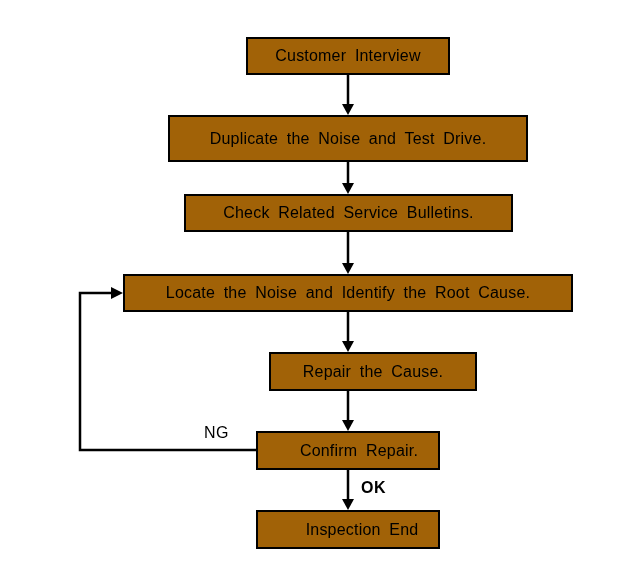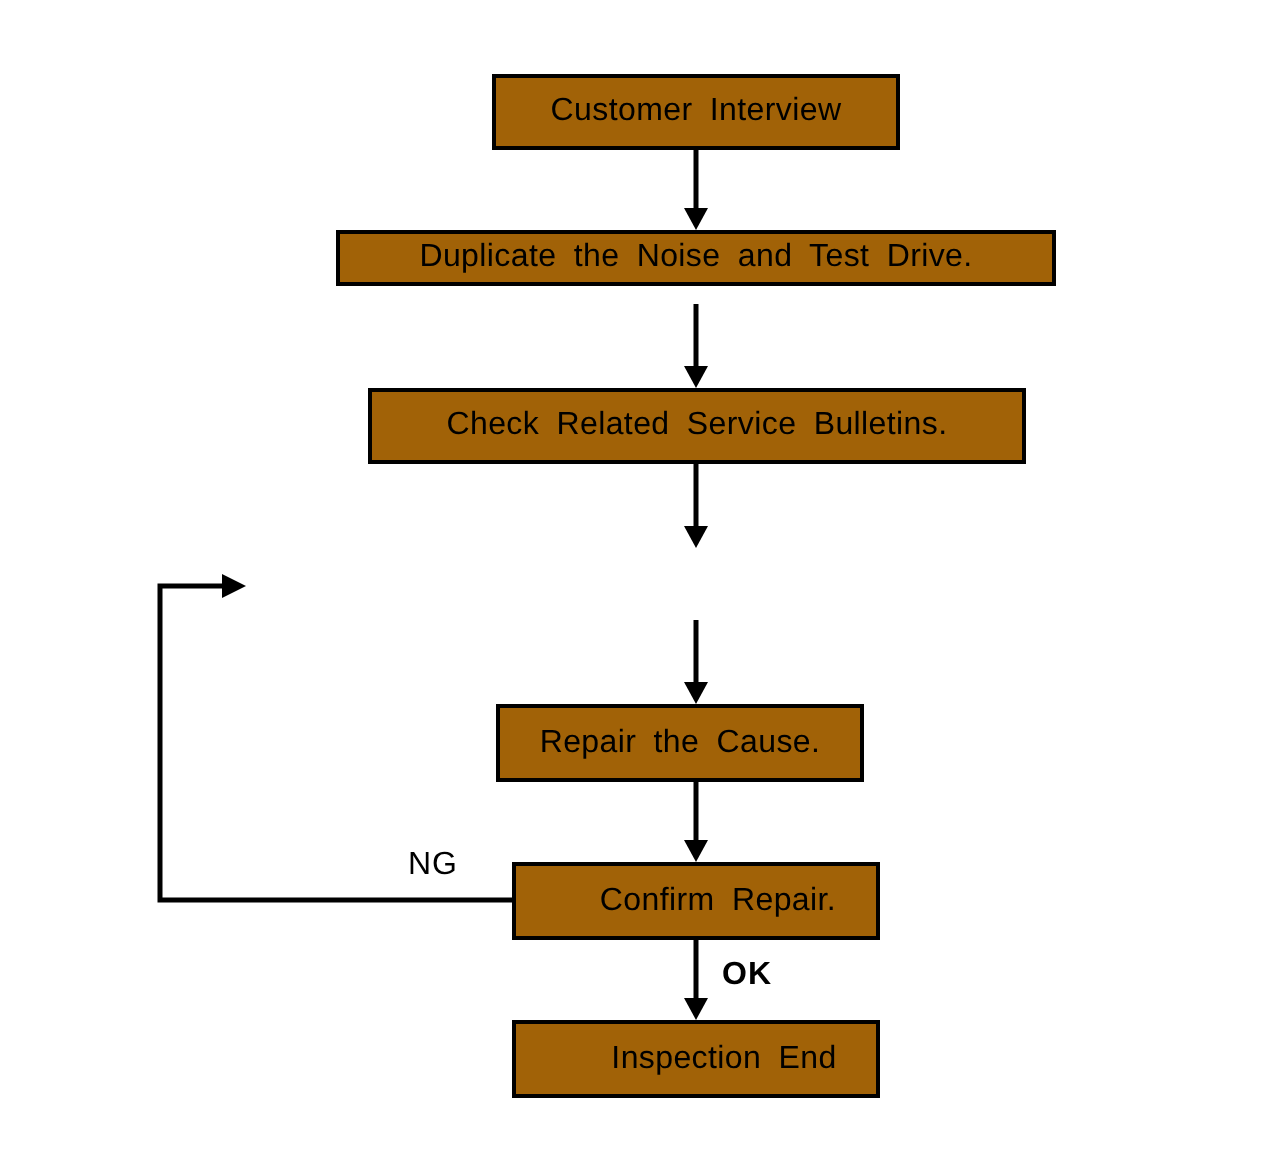--- a/index.html
+++ b/index.html
@@ -38,24 +38,24 @@
   }
   .edge-label {
     position: absolute;
     font-size: 16px;
     letter-spacing: 0.5px;
     background: #ffffff;
     line-height: 1;
   }
   
   .n0 { left: 246px; top: 37px;  width: 204px; height: 38px; }
-  .n1 { left: 168px; top: 115px; width: 360px; height: 28px; }
+  .n1 { left: 168px; top: 115px; width: 360px; height: 47px; }
   .n2 { left: 184px; top: 194px; width: 329px; height: 38px; }
   .n3 { left: 123px; top: 274px; width: 450px; height: 38px; }
-  .n4 { left: 248px; top: 352px; width: 184px; height: 39px; }
+  .n4 { left: 269px; top: 352px; width: 208px; height: 39px; }
   .n5 { left: 256px; top: 431px; width: 184px; height: 39px; padding-left: 22px; }
   .n6 { left: 256px; top: 510px; width: 184px; height: 39px; padding-left: 28px; }
   .lbl-ng { left: 204px; top: 425px; }
   .lbl-ok { left: 361px; top: 480px; font-weight: bold; }
 </style>
 </head>
 <body>
 
 <div id="stage">
 
@@ -85,20 +85,23 @@
   </div>
 
   <div class="node n1">
     <span>Duplicate the Noise and Test Drive.</span>
   </div>
 
   <div class="node n2">
     <span>Check Related Service Bulletins.</span>
   </div>
 
+  <div class="node n3">
+    <span>Locate the Noise and Identify the Root Cause.</span>
+  </div>
 
   <div class="node n4">
     <span>Repair the Cause.</span>
   </div>
 
   <div class="node n5">
     <span>Confirm Repair.</span>
   </div>
 
   <div class="node n6">

